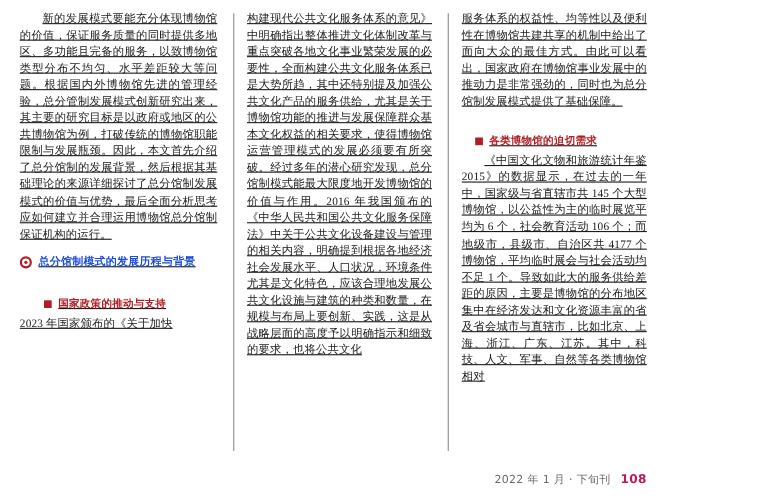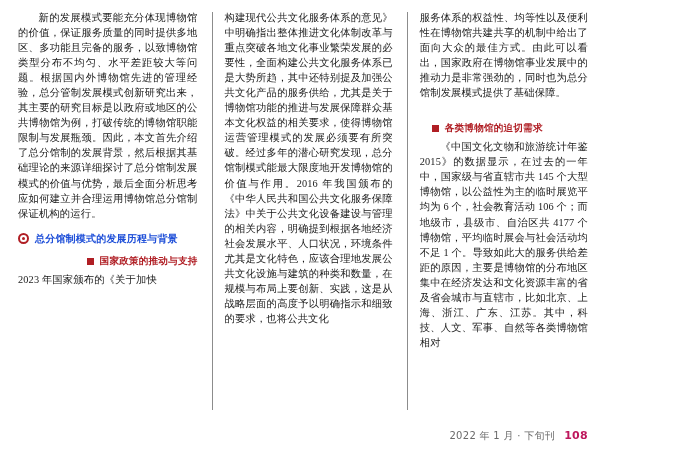--- a/index.html
+++ b/index.html
@@ -13,20 +13,21 @@
     font-family: "Liberation Serif", "DejaVu Serif", serif;
     color: #1a1a1a;
     overflow: hidden;
   }
   .page {
     position: relative;
     width: 606px;
     height: 451px;
     box-sizing: border-box;
     padding: 10px 18px 16px 18px;
+    text-decoration: underline;
   }
   .columns {
     display: flex;
     gap: 0;
     height: 406px;
   }
   .col {
     width: 206px;
     box-sizing: border-box;
     position: relative;
@@ -83,22 +84,21 @@
     font-family: "DejaVu Sans", "Liberation Sans", sans-serif;
     font-weight: bold;
     font-size: 10px;
     line-height: 17.5px;
     color: #1d4ed8;
     letter-spacing: 0.2px;
   }
   .sub-head {
     display: flex;
     align-items: center;
-    margin: 8px 0 4px 22px;
-    justify-content: flex-end;
+    margin: 23px 0 4px 22px;
   }
   .sub-square {
     flex: 0 0 auto;
     width: 7px;
     height: 7px;
     background: #b01e24;
     margin-right: 6px;
   }
   .sub-title {
     font-family: "DejaVu Sans", "Liberation Sans", sans-serif;

